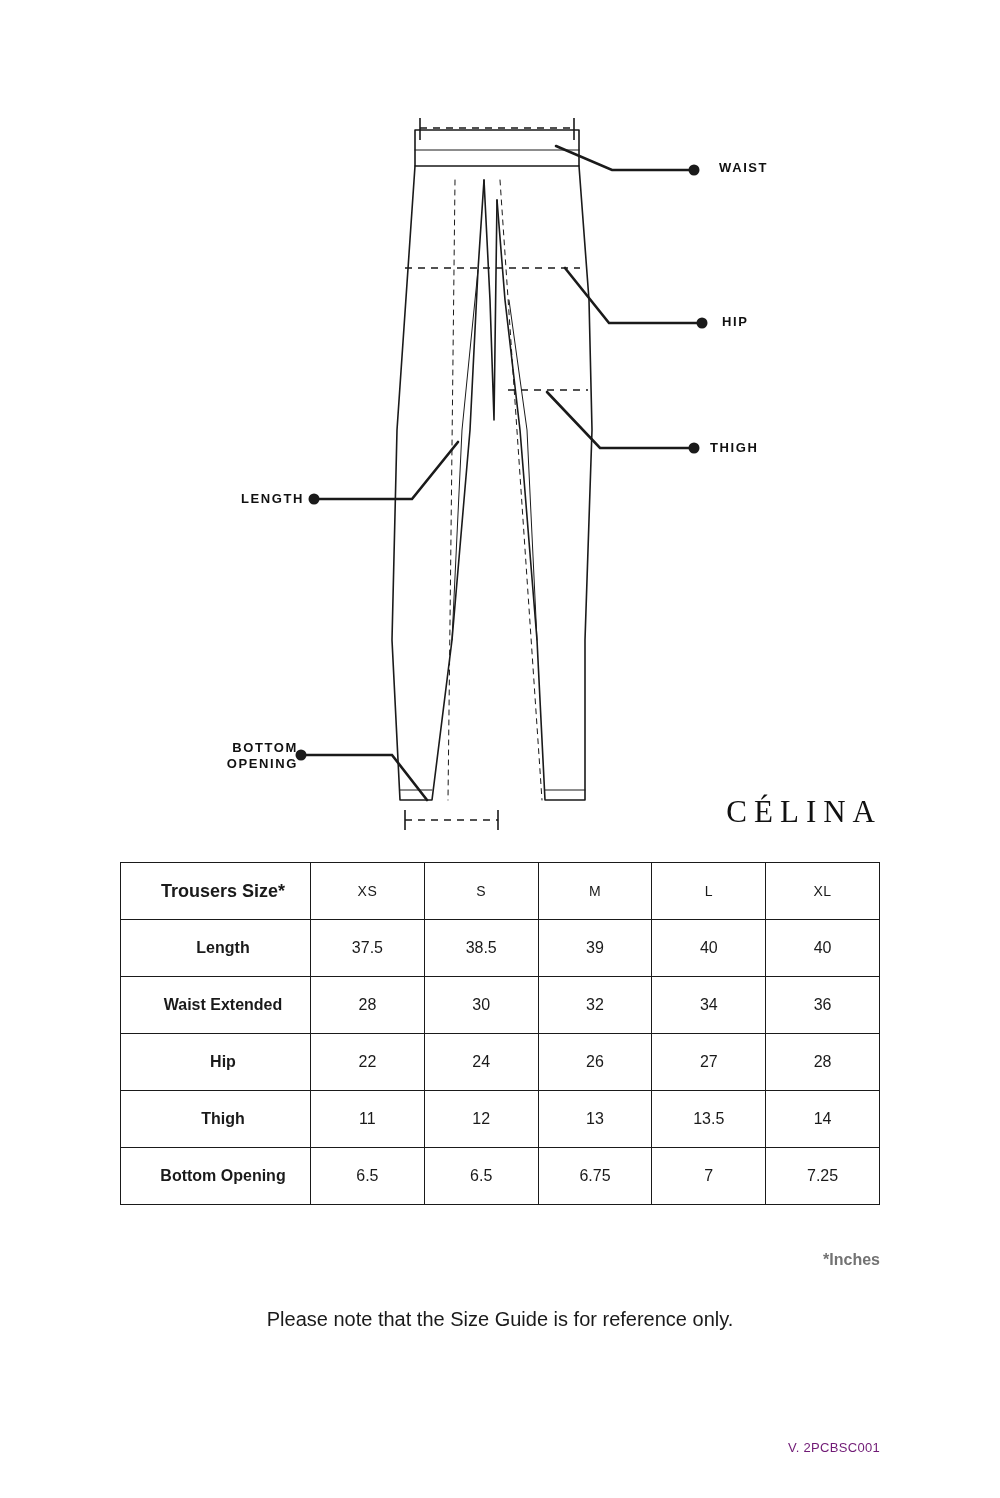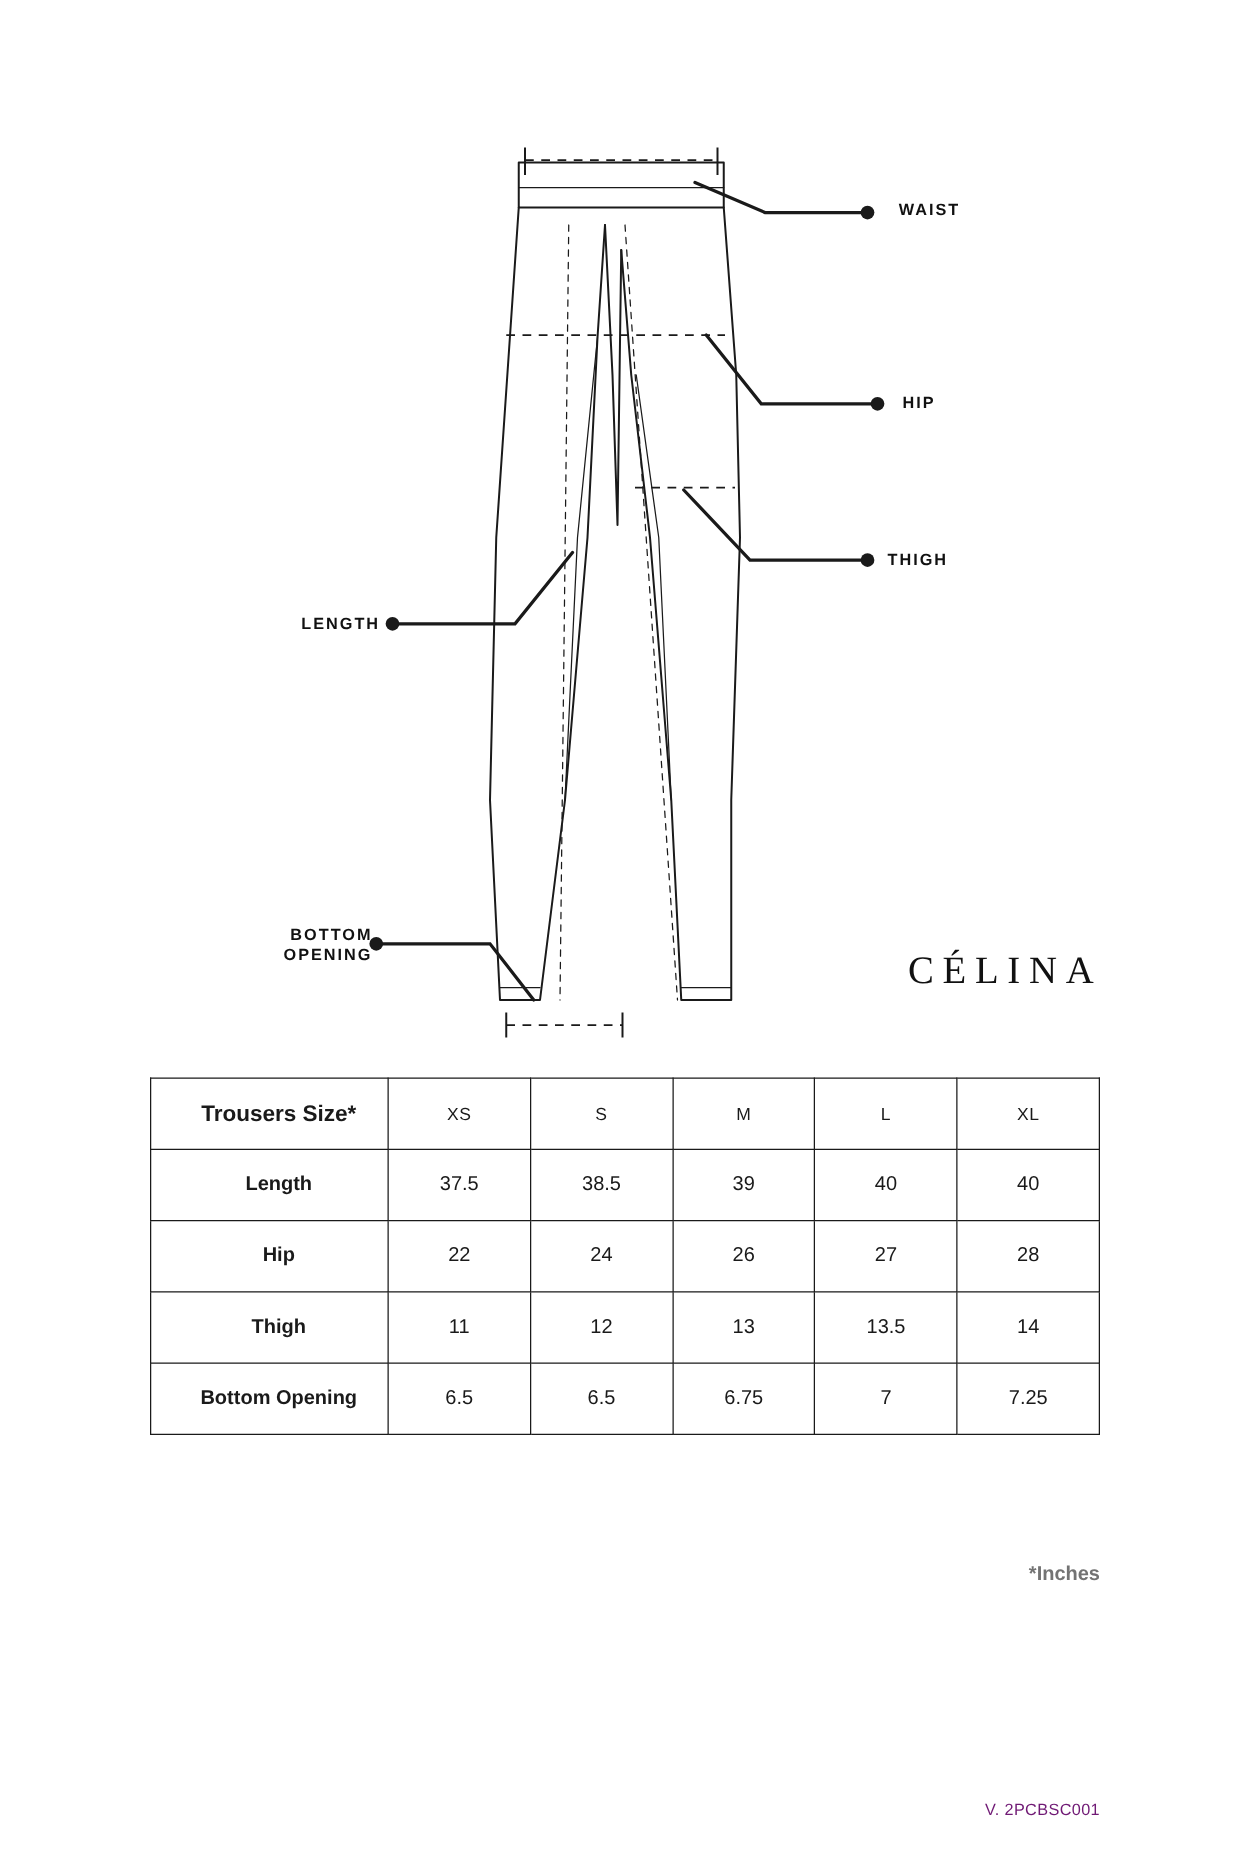--- a/index.html
+++ b/index.html
@@ -41,21 +41,21 @@
   #label-waist { left: 719px; top: 160px; }
   #label-hip   { left: 722px; top: 314px; }
   #label-thigh { left: 710px; top: 440px; }
   #label-length{ left: 241px; top: 491px; }
   #label-bottom{ left: 208px; top: 740px; text-align: right; width: 90px; }
 
   
   .brand {
     position: absolute;
     right: 118px;
-    top: 758px;
+    top: 794px;
     font-family: "Liberation Serif", serif;
     font-size: 31px;
     letter-spacing: 7px;
     color: #111;
   }
 
   
   .table-wrap {
     position: absolute;
     left: 120px;
@@ -210,20 +210,28 @@
     <tbody>
       <tr>
         <td class="rowhead">Length</td>
         <td class="val">37.5</td>
         <td class="val">38.5</td>
         <td class="val">39</td>
         <td class="val">40</td>
         <td class="val">40</td>
       </tr>
       <tr>
+        <td class="rowhead">Waist Extended</td>
+        <td class="val">28</td>
+        <td class="val">30</td>
+        <td class="val">32</td>
+        <td class="val">34</td>
+        <td class="val">36</td>
+      </tr>
+      <tr>
         <td class="rowhead">Hip</td>
         <td class="val">22</td>
         <td class="val">24</td>
         <td class="val">26</td>
         <td class="val">27</td>
         <td class="val">28</td>
       </tr>
       <tr>
         <td class="rowhead">Thigh</td>
         <td class="val">11</td>
@@ -240,15 +248,16 @@
         <td class="val">7</td>
         <td class="val">7.25</td>
       </tr>
     </tbody>
   </table>
 </div>
 
 <div class="units">*Inches</div>
 
 <div class="note">
+  <div>Please note that the Size Guide is for reference only.</div>
 </div>
 
 <div class="version">V. 2PCBSC001</div>
 
 </body></html>

